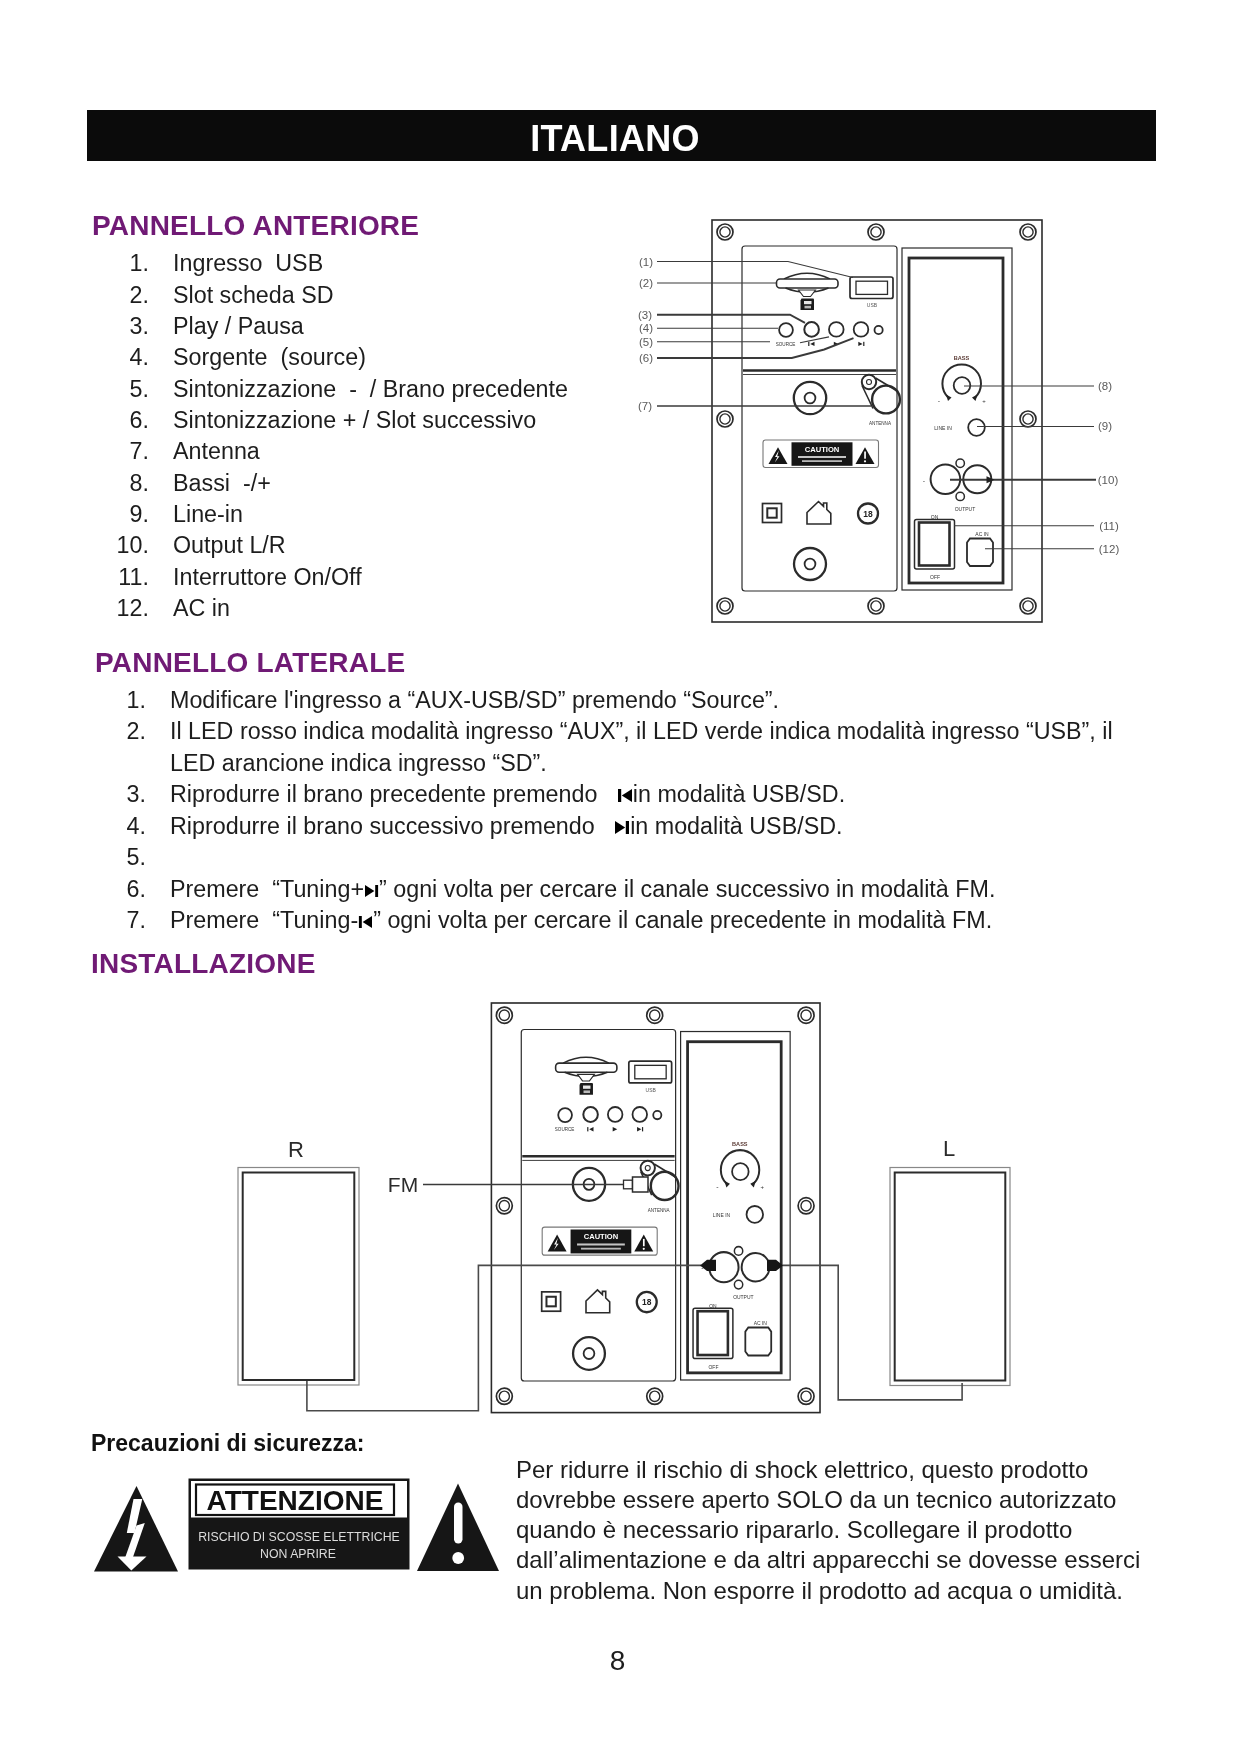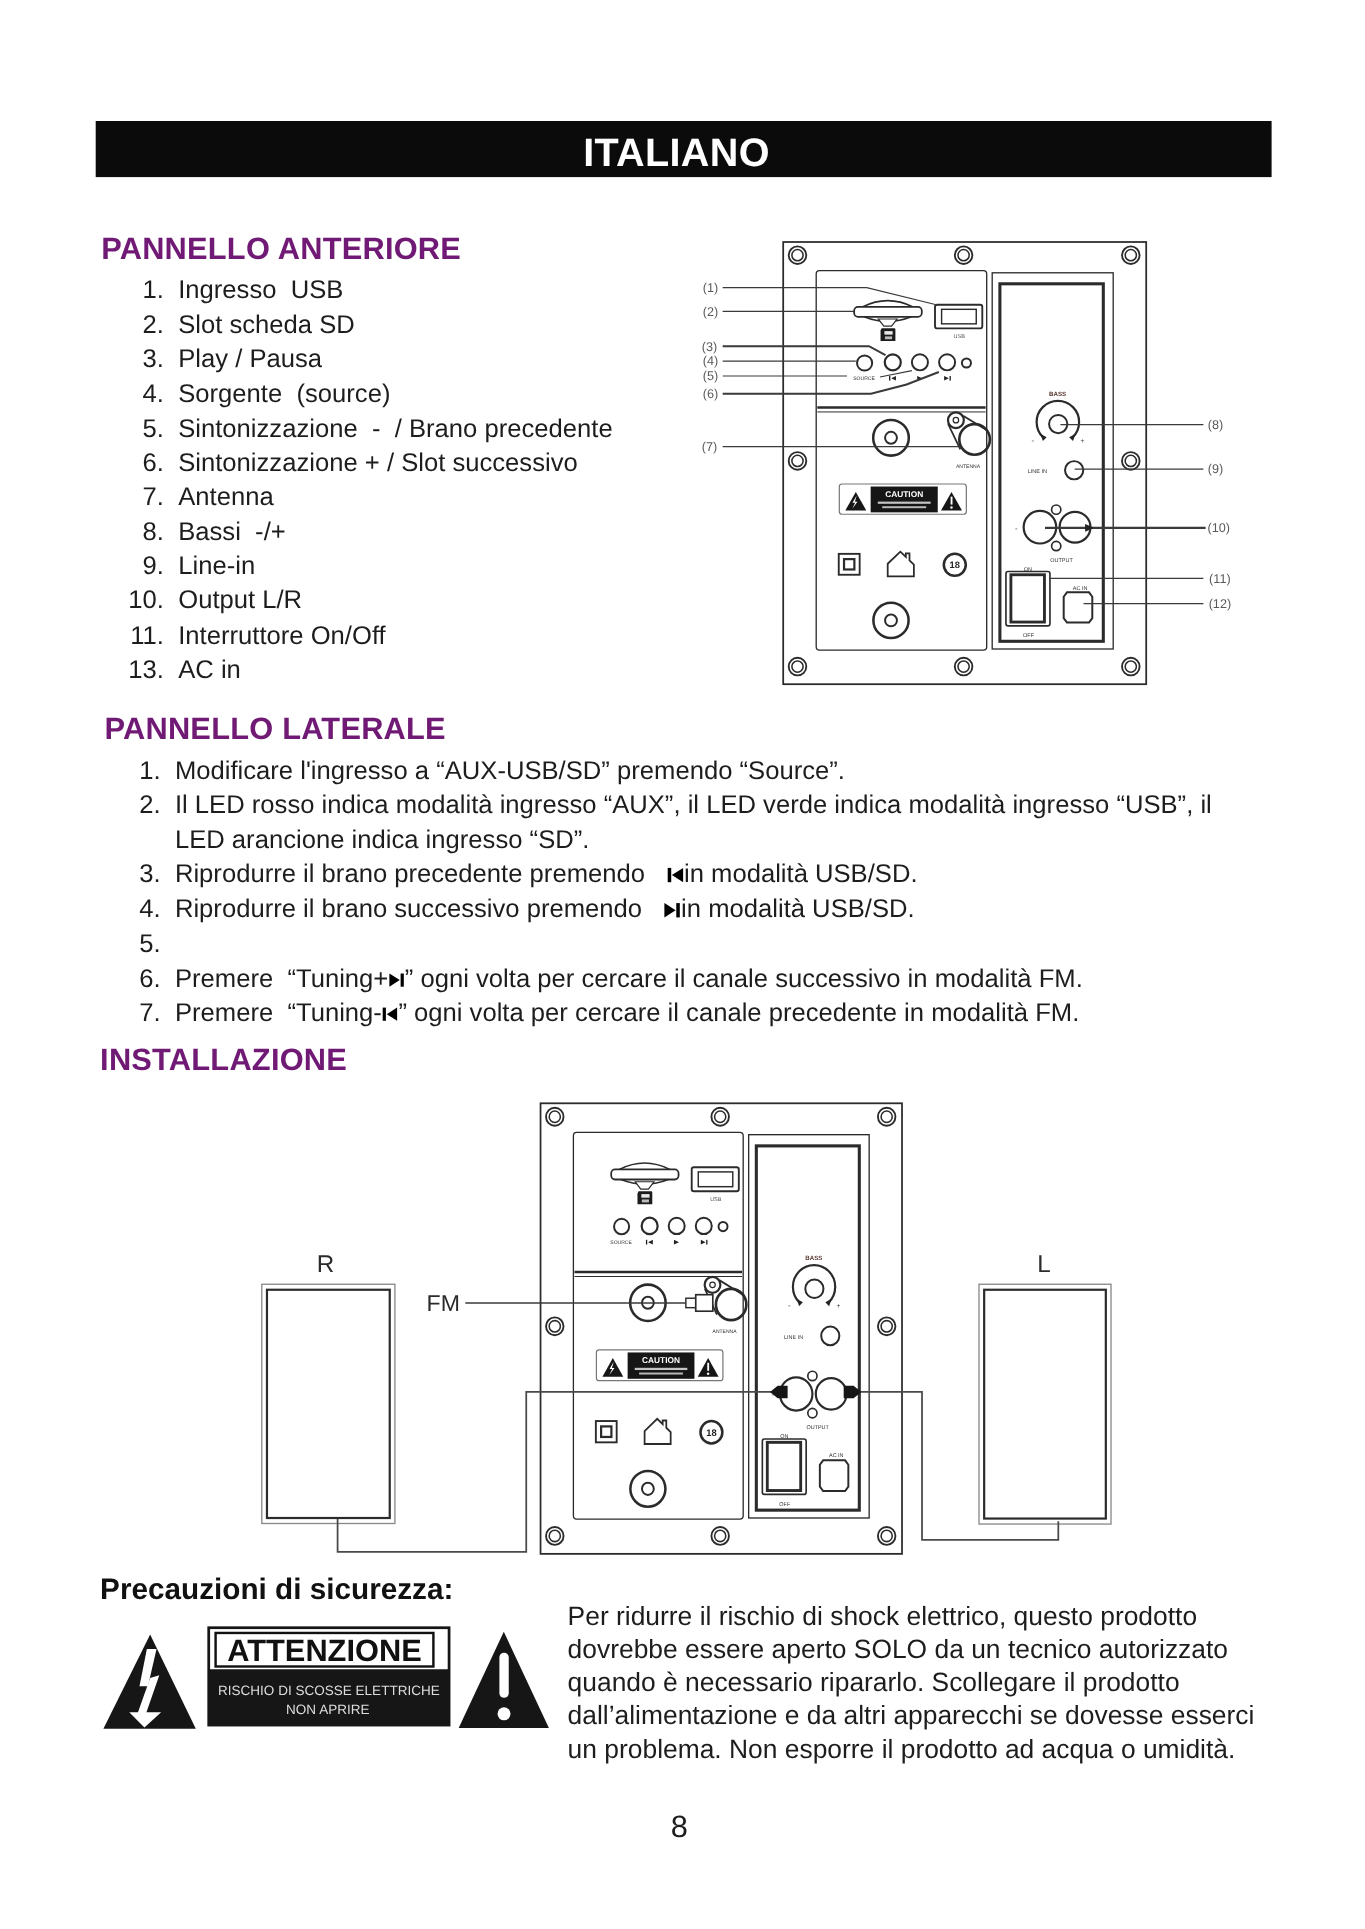--- a/index.html
+++ b/index.html
@@ -2,21 +2,21 @@
 <html><head><meta charset="utf-8">
 <style>
 html,body{margin:0;padding:0}
 body{width:1241px;height:1754px;position:relative;background:#fff;
      font-family:"Liberation Sans",sans-serif;color:#1d1d1d;overflow:hidden}
 .abs{position:absolute}
 h2{font-size:28px;font-weight:bold;margin:0;line-height:36px;color:#701a75;letter-spacing:.2px}
 .list{font-size:23.3px;line-height:31.35px;white-space:nowrap}
 .list .row{display:flex}
 .num{display:inline-block;width:54px;text-align:right;flex:none}
-.txt{margin-left:13px}
+.txt{margin-left:24px}
 .ic{vertical-align:-1px}
 </style></head>
 <body>
 
 <div class="abs" style="left:87px;top:110px;width:1069px;height:51px;background:#0b0b0b"></div>
 <div class="abs" style="left:87px;top:113px;width:1056px;height:51px;line-height:51px;text-align:center;color:#fff;font-size:36px;font-weight:bold;letter-spacing:.3px">ITALIANO</div>
 
 <div class="abs" style="left:92px;top:208px">
     <h2>PANNELLO ANTERIORE</h2>
   </div>
@@ -59,21 +59,21 @@
     </div>
 <div class="row">
       <span class="num">10.</span>
       <span class="txt">Output L/R</span>
     </div>
 <div class="row">
       <span class="num">11.</span>
       <span class="txt">Interruttore On/Off</span>
     </div>
 <div class="row">
-      <span class="num">13.</span>
+      <span class="num">12.</span>
       <span class="txt">AC in</span>
     </div>
 </div>
 
 <div class="abs" style="left:95px;top:645px">
     <h2>PANNELLO LATERALE</h2>
   </div>
 <div class="abs list" style="left:92px;top:684.5px;line-height:31.55px">
 <div class="row">
       <span class="num">1.</span>
@@ -117,21 +117,21 @@
           <rect x="0.9" y="1" width="2.9" height="12"></rect>
           <polygon points="14,1 4.6,7 14,13"></polygon>
         </svg>” ogni volta per cercare il canale precedente in modalità FM.</span>
     </div>
 </div>
 
 <div class="abs" style="left:91px;top:946px">
     <h2>INSTALLAZIONE</h2>
   </div>
 
-<div class="abs" style="left:91px;top:1430px;font-size:27px;font-weight:bold;color:#111">Precauzioni di sicurezza:</div>
+<div class="abs" style="left:91px;top:1430px;font-size:23px;font-weight:bold;color:#111">Precauzioni di sicurezza:</div>
 <div class="abs" style="left:516px;top:1455.2px;font-size:24px;line-height:30.1px;white-space:nowrap">
 Per ridurre il rischio di shock elettrico, questo prodotto<br>
 dovrebbe essere aperto SOLO da un tecnico autorizzato<br>
 quando è necessario ripararlo. Scollegare il prodotto<br>
 dall’alimentazione e da altri apparecchi se dovesse esserci<br>
 un problema. Non esporre il prodotto ad acqua o umidità.
 </div>
 
 <div class="abs" style="left:585px;top:1645px;width:65px;text-align:center;font-size:28px">8</div>
 

